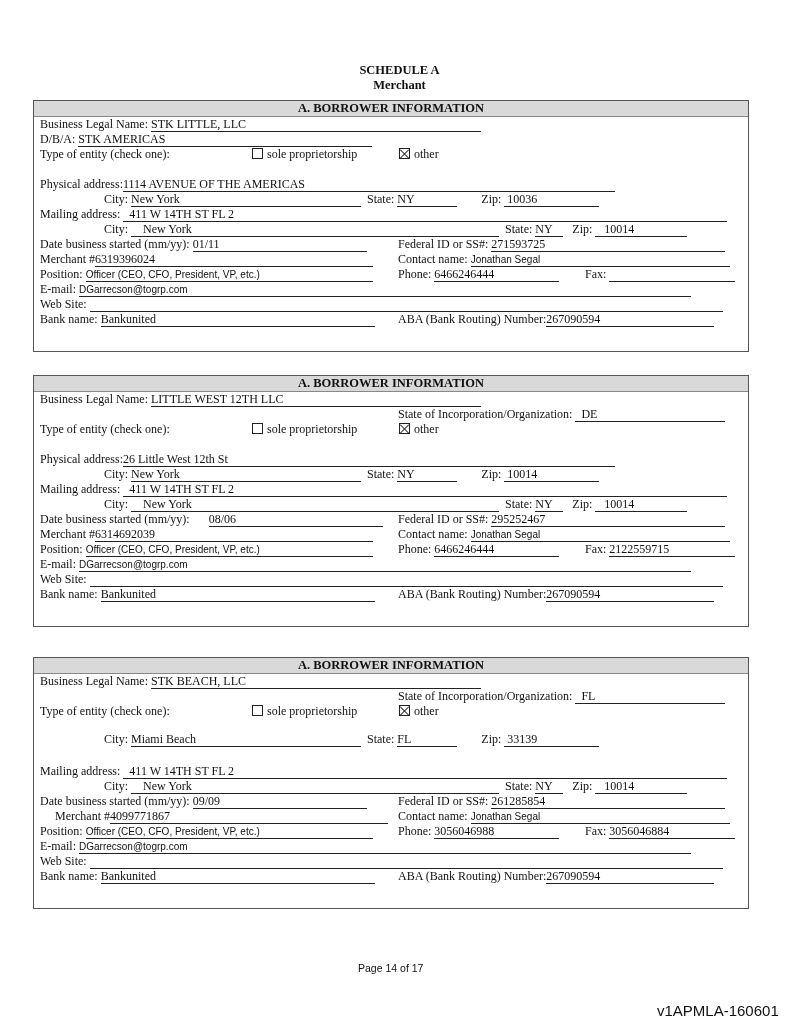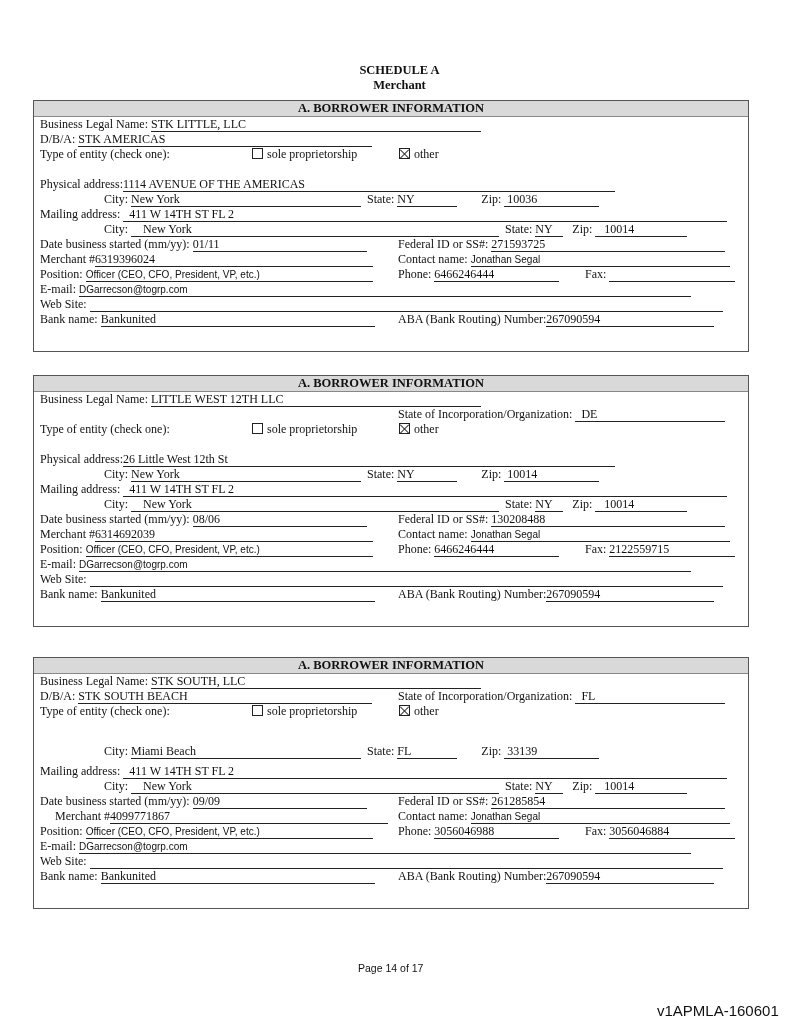--- a/index.html
+++ b/index.html
@@ -134,24 +134,24 @@
   <div class="row" style="top:106px;left:6px;">
     <span>Mailing address: </span><span class="u" style="width:604px;">&nbsp;&nbsp;<span>411 W 14TH ST FL 2</span></span>
   </div>
   <div class="row" style="top:121px;left:70px;">
     <span>City: </span><span class="u" style="width:368px;">&nbsp;&nbsp;&nbsp;&nbsp;<span>New York</span></span>
     &nbsp;<span>State: </span><span class="u" style="width:28px;"><span>NY</span></span>
     &nbsp;&nbsp;<span>Zip: </span><span class="u" style="width:92px;">&nbsp;&nbsp;&nbsp;<span>10014</span></span>
   </div>
 
   <div class="row" style="top:136px;left:6px;">
-    <span>Date business started (mm/yy): </span><span class="u" style="width:174px;"><span>08/06</span></span>
+    <span>Date business started (mm/yy): </span><span class="u" style="width:174px;margin-left:16px;"><span>08/06</span></span>
   </div>
   <div class="row" style="top:136px;left:364px;">
-    <span>Federal ID or SS#: </span><span class="u" style="width:234px;"><span>130208488</span></span>
+    <span>Federal ID or SS#: </span><span class="u" style="width:234px;"><span>295252467</span></span>
   </div>
 
   <div class="row" style="top:151px;left:6px;">
     <span>Merchant #</span><span class="u" style="width:278px;"><span>6314692039</span></span>
   </div>
   <div class="row" style="top:151px;left:364px;">
     <span>Contact name: </span><span class="u" style="width:259px;"><span class="sans">Jonathan Segal</span></span>
   </div>
 
   <div class="row" style="top:166px;left:6px;">
@@ -175,39 +175,36 @@
     <span>Bank name: </span><span class="u" style="width:274px;"><span>Bankunited</span></span>
   </div>
   <div class="row" style="top:211px;left:364px;">
     <span>ABA (Bank Routing) Number:</span><span class="u" style="width:168px;"><span>267090594</span></span>
   </div>
 </div>
 <div class="section" style="top:657px;height:252px;">
   <div class="sec-head">A.  BORROWER INFORMATION</div>
 
   <div class="row" style="top:16px;left:6px;">
-    <span>Business Legal Name: </span><span class="u" style="width:330px;"><span>STK SOUTH, LLC</span></span>
-  </div>
-
-  <div class="row" style="top:31px;left:6px;">
-    <span>D/B/A: </span><span class="u" style="width:294px;"><span>STK SOUTH BEACH</span></span>
-  </div>
+    <span>Business Legal Name: </span><span class="u" style="width:330px;"><span>STK BEACH, LLC</span></span>
+  </div>
+
   <div class="row" style="top:31px;left:364px;">
     <span>State of Incorporation/Organization: </span><span class="u" style="width:150px;">&nbsp;&nbsp;<span>FL</span></span>
   </div>
 
   <div class="row" style="top:46px;left:6px;">Type of entity (check one):</div>
   <div class="row" style="top:46px;left:218px;">
     <span class="cb"></span><span>sole proprietorship</span>
   </div>
   <div class="row" style="top:46px;left:365px;">
     <span class="cb x"></span><span>other</span>
   </div>
 
-  <div class="row" style="top:86px;left:70px;">
+  <div class="row" style="top:74px;left:70px;">
     <span>City: </span><span class="u" style="width:230px;"><span>Miami Beach</span></span>
     &nbsp;<span>State: </span><span class="u" style="width:60px;"><span>FL</span></span>
     &nbsp;&nbsp;&nbsp;&nbsp;&nbsp;&nbsp;&nbsp;<span>Zip: </span><span class="u" style="width:95px;">&nbsp;<span>33139</span></span>
   </div>
 
   <div class="row" style="top:106px;left:6px;">
     <span>Mailing address: </span><span class="u" style="width:604px;">&nbsp;&nbsp;<span>411 W 14TH ST FL 2</span></span>
   </div>
   <div class="row" style="top:121px;left:70px;">
     <span>City: </span><span class="u" style="width:368px;">&nbsp;&nbsp;&nbsp;&nbsp;<span>New York</span></span>

